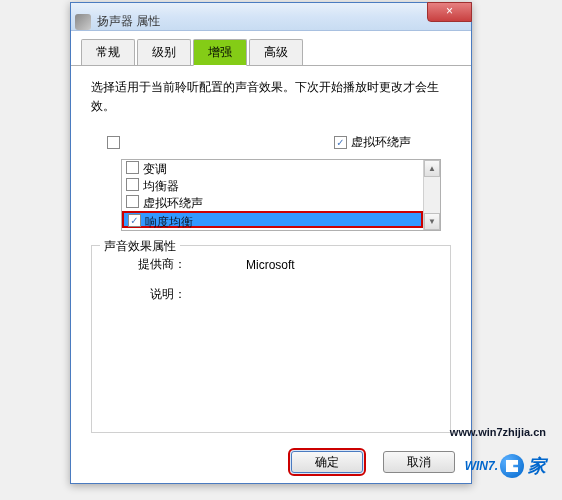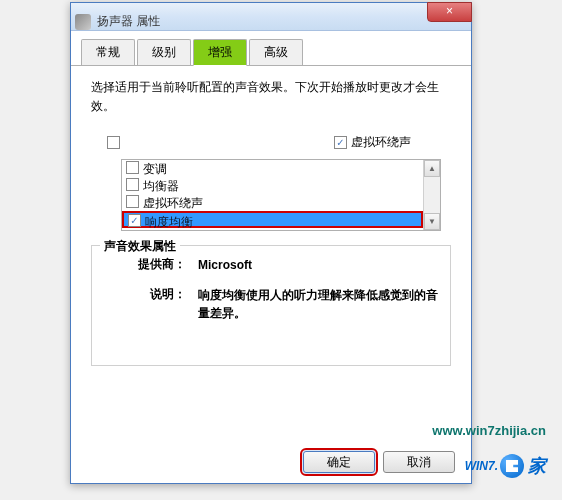--- a/index.html
+++ b/index.html
@@ -165,55 +165,55 @@
       color: #666;
     }
     
     .scroll-track { flex: 1; }
     
     .fieldset {
       border: 1px solid #d0d0d0;
       margin-top: 14px;
       padding: 10px 6px 14px 14px;
       position: relative;
-      height: 121px;
-      font-weight: bold;
+      height: 188px;
     }
     
     .legend {
       position: absolute;
       top: -8px;
       left: 8px;
       background: #fff;
       padding: 0 4px;
     }
     
     .prop-row {
       display: flex;
       margin-bottom: 12px;
       padding-left: 24px;
+      gap: 48px;
     }
     
     .prop-label {
       width: 56px;
       text-align: right;
       margin-right: 12px;
     }
     
     .prop-value {
       flex: 1;
       line-height: 1.5;
     }
     
     .bottom-buttons {
       position: absolute;
       bottom: 10px;
       right: 16px;
       display: flex;
-      gap: 8px;
+      gap: 20px;
     }
     
     .btn {
       width: 72px;
       height: 22px;
       border: 1px solid #888;
       background: linear-gradient(to bottom, #f8f8f8, #e0e0e0);
       border-radius: 3px;
       cursor: pointer;
       display: flex;
@@ -228,23 +228,23 @@
     
     .btn.red-box {
       outline: 2px solid #cc0000;
       outline-offset: 1px;
     }
     
     .watermark-url {
       position: absolute;
       right: 16px;
       bottom: 62px;
-      color: #0f766e;
+      color: #0f172a;
       font-weight: bold;
-      font-size: 13px;
+      font-size: 11px;
       z-index: 10;
     }
     
     .watermark-logo {
       position: absolute;
       right: 16px;
       bottom: 22px;
       font-size: 26px;
       font-weight: bold;
       font-style: italic;
@@ -336,21 +336,20 @@
     </div>
 
     <div class="fieldset">
       <div class="legend">声音效果属性</div>
       <div class="prop-row">
         <div class="prop-label">提供商：</div>
         <div class="prop-value">Microsoft</div>
       </div>
       <div class="prop-row">
         <div class="prop-label">说明：</div>
-        <div class="prop-value">响度均衡使用人的听力理解来降低感觉到的音量差异。</div>
       </div>
     </div>
   </div>
 
   <div class="bottom-buttons">
     <div class="btn primary red-box">确定</div>
     <div class="btn">取消</div>
   </div>
 </div>
 

